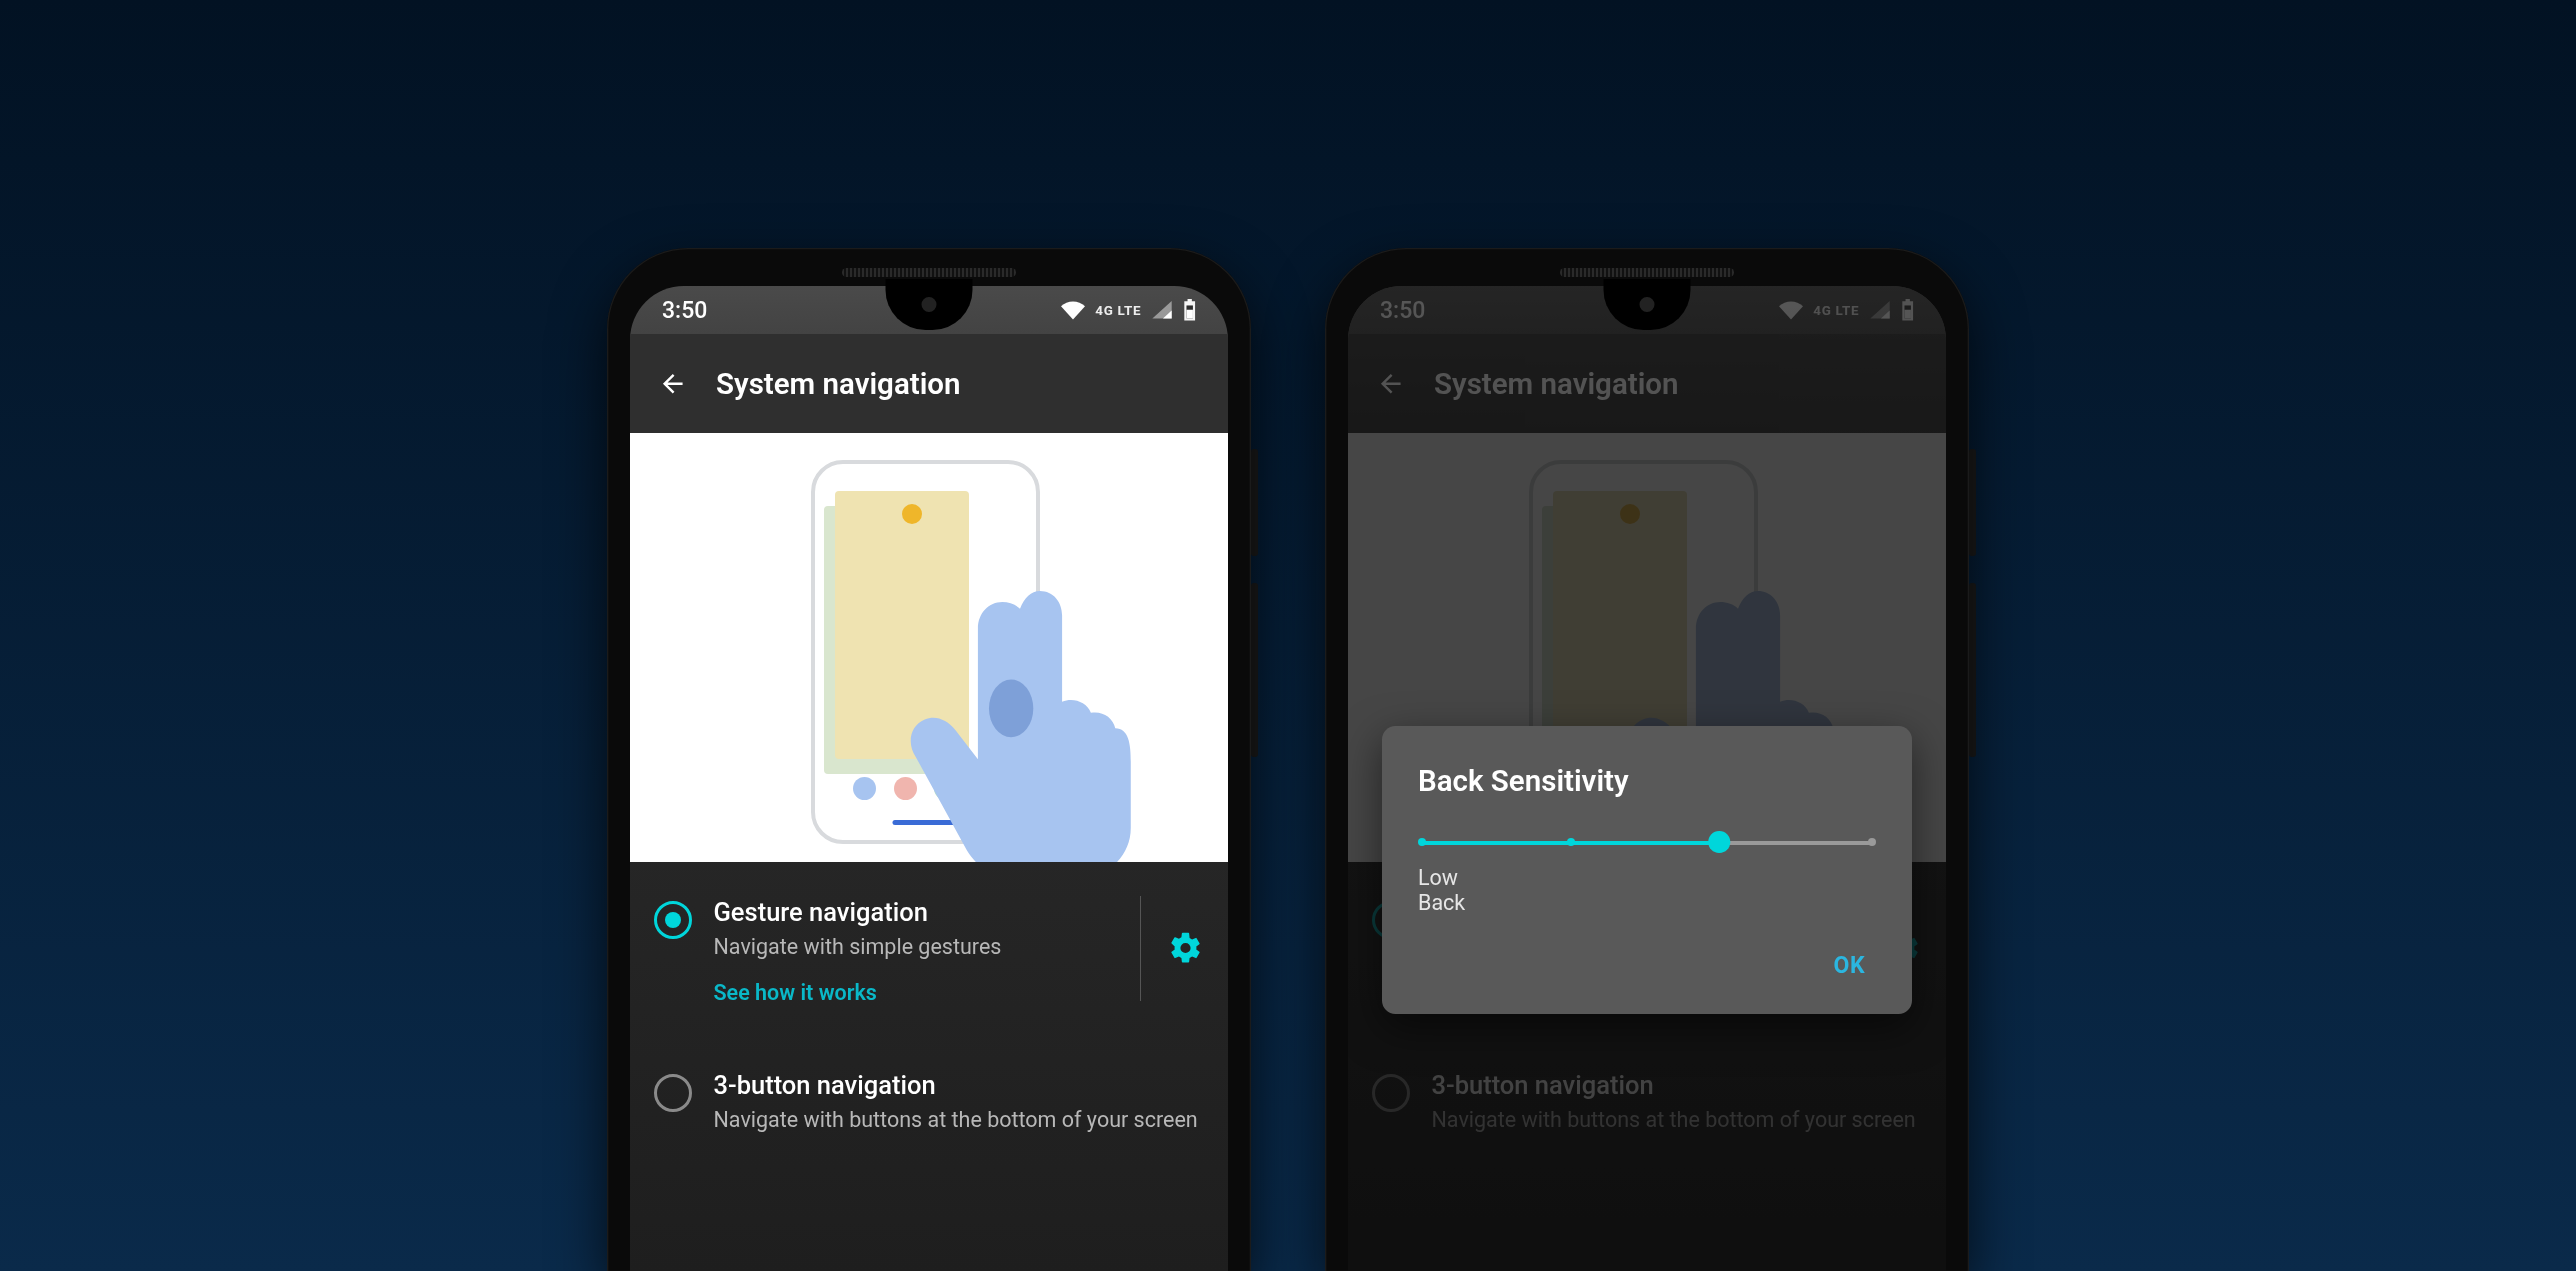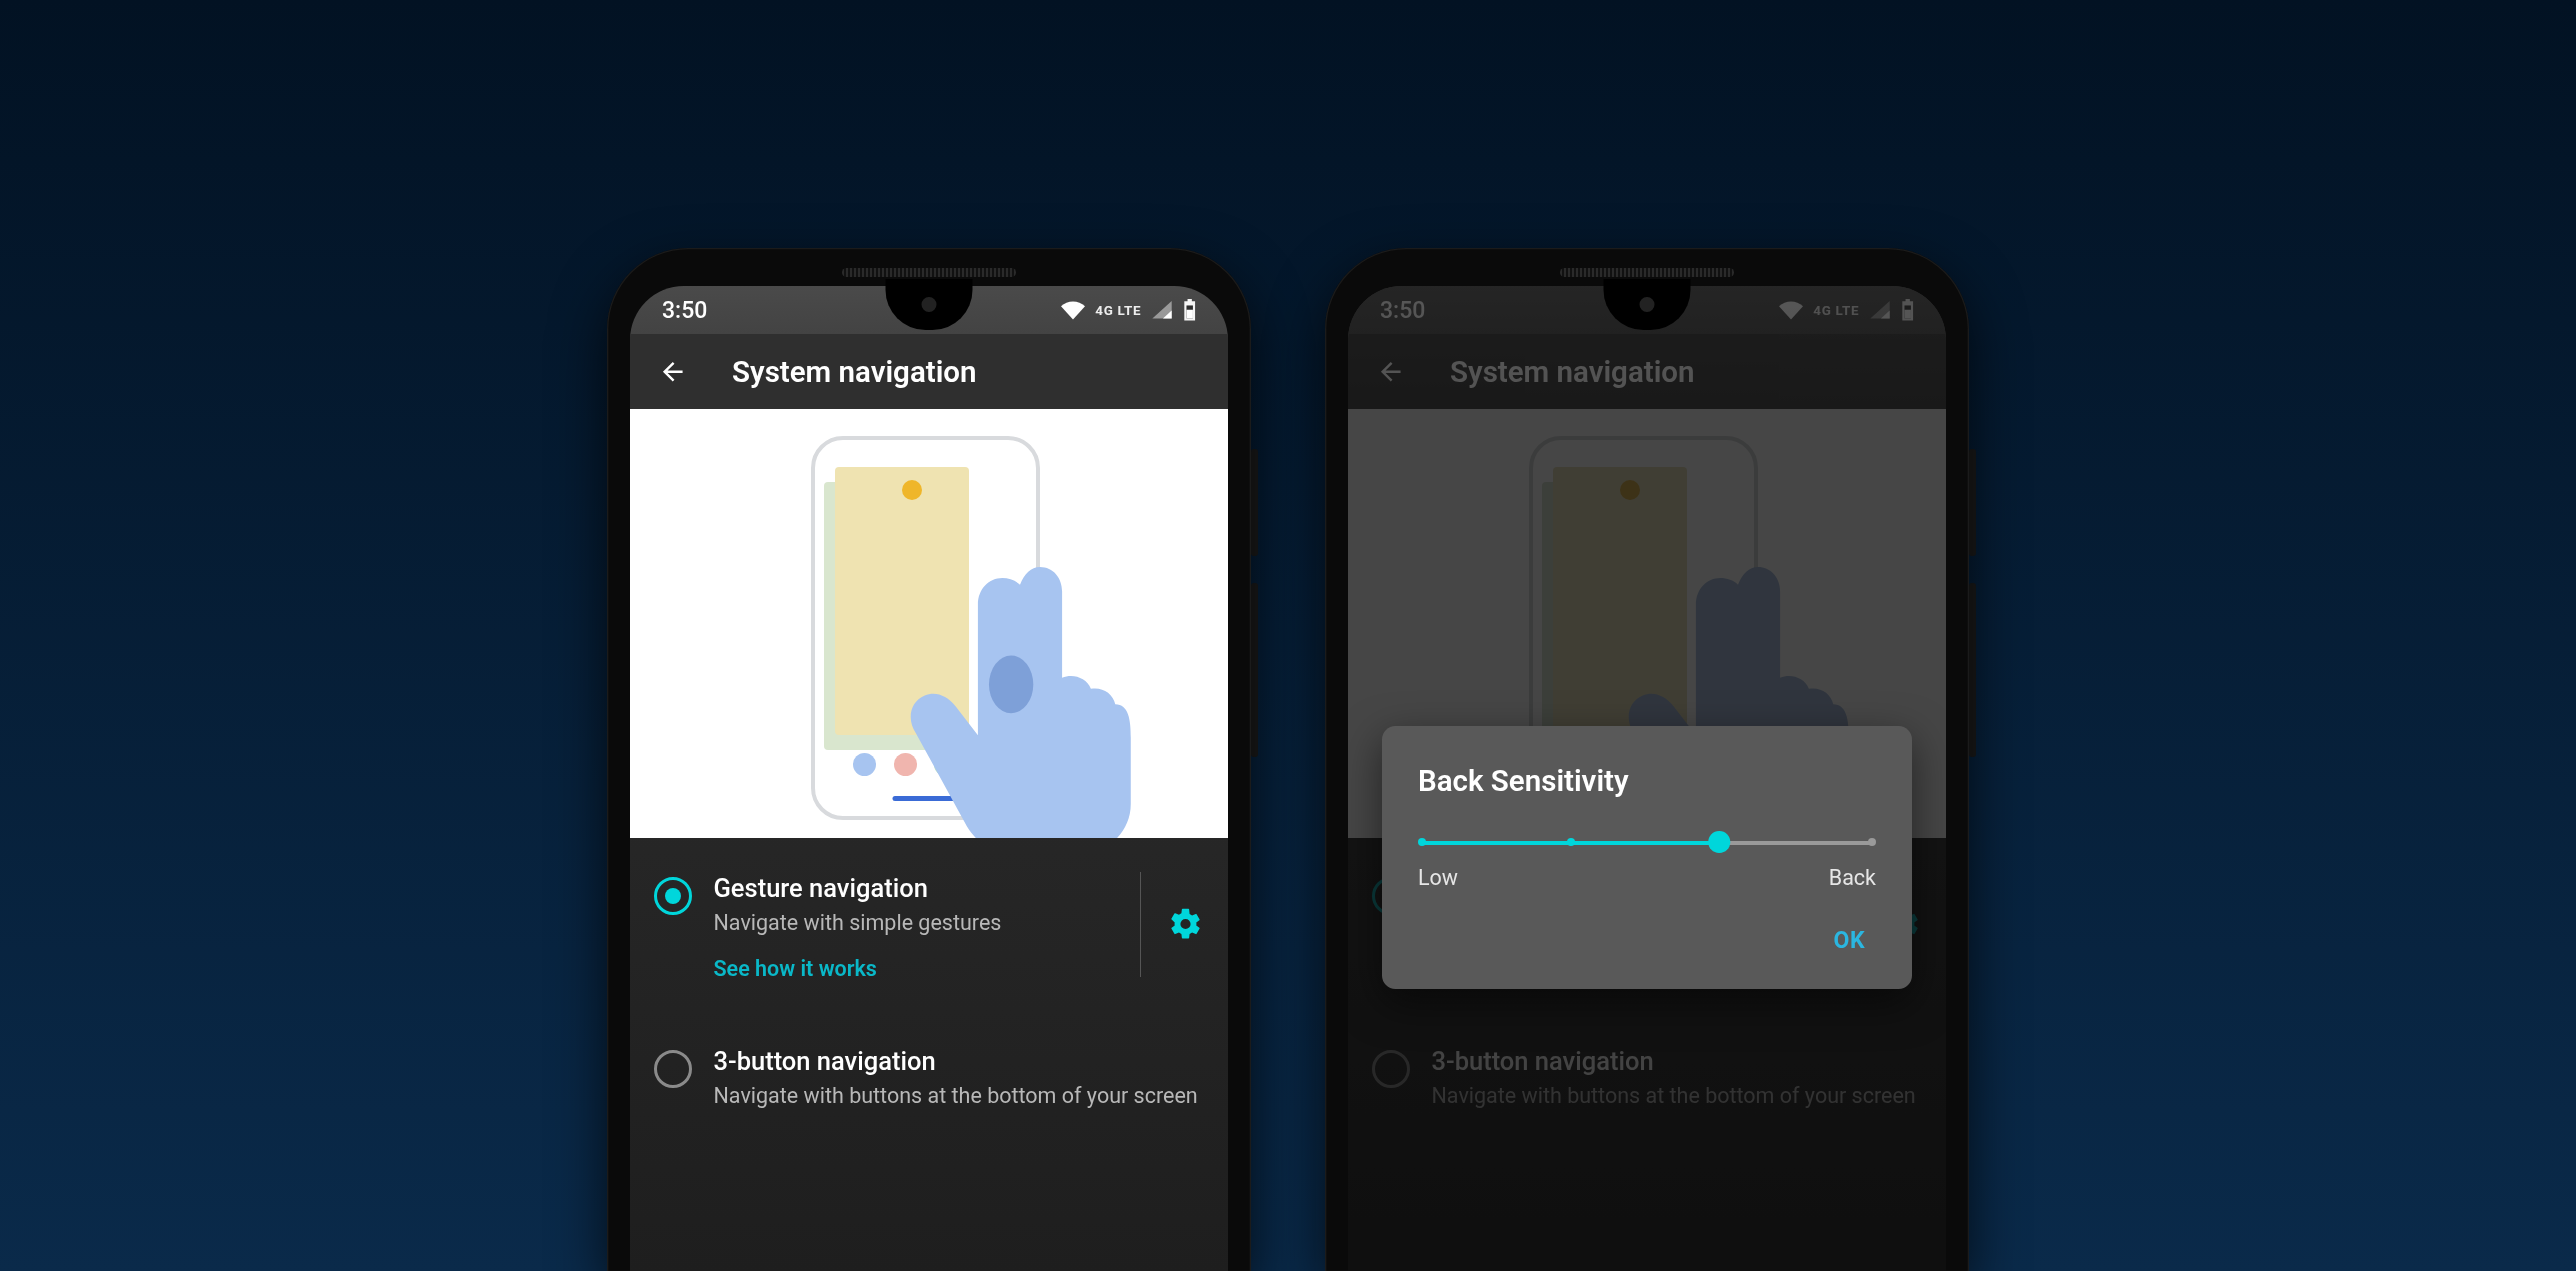--- a/index.html
+++ b/index.html
@@ -67,22 +67,22 @@
   .status{
     height:48px;display:flex;align-items:center;justify-content:space-between;
     padding:0 32px 0 32px;font-size:23px;font-weight:500;
   }
   .status .right{display:flex;align-items:center;gap:10.7px;}
   .sicon{display:inline-flex;align-items:center;}
   .wifi svg,.sig svg,.bat svg{display:block}
   .lte{font-size:13.4px;font-weight:700;letter-spacing:0.7px;opacity:.9}
   
   .appbar{
-    height:75px;display:flex;align-items:center;gap:40px;
-    padding:0 24px;background:var(--appbar);
+    height:75px;display:flex;align-items:center;gap:24px;
+    padding:12px 24px;background:var(--appbar);
   }
   .back{width:38px;height:38px;display:flex;align-items:center;justify-content:center;}
   .appbar-title{font-size:29.5px;font-weight:600;}
   
   .illust{
     background:var(--illust);height:429px;position:relative;overflow:hidden;
   }
   .ph-outline{
     position:absolute;left:181px;top:27px;width:221px;height:376px;
     border:4.7px solid #d8dadd;border-radius:32px;background:#fff;
@@ -129,21 +129,21 @@
     padding:38px 36px 27px 36px;box-sizing:border-box;
     box-shadow:0 13.4px 40px rgba(0,0,0,.5);
   }
   .dlg-title{font-size:29.5px;font-weight:600;margin-bottom:36px;}
   .slider{position:relative;height:16px;margin:0 4px 14.8px 4px;}
   .track{position:absolute;left:0;right:0;top:6.7px;height:4px;background:#9a9a9a;border-radius:2.7px;}
   .track .fill{position:absolute;left:0;top:0;bottom:0;background:var(--teal);border-radius:2.7px;}
   .tick{position:absolute;top:4px;width:8px;height:8px;border-radius:50%;background:#9a9a9a;transform:translateX(-50%);}
   .tick.on{background:var(--teal);}
   .thumb{position:absolute;top:-2.7px;width:21.5px;height:21.5px;border-radius:50%;background:var(--teal);transform:translateX(-50%);}
-  .slabels{display:flex;justify-content:space-between;font-size:21.5px;color:#e6e6e6;margin-bottom:29.5px;}
+  .slabels{display:flex;justify-content:space-between;font-size:21.5px;color:#e6e6e6;margin-bottom:29.5px;flex-direction:column;}
   .dlg-msg{font-size:23px;color:#e8e8e8;line-height:1.4;margin-bottom:29.5px;}
   .dlg-actions{display:flex;justify-content:flex-end;}
   .dlg-ok{color:#2bb6e0;font-size:23px;font-weight:700;letter-spacing:0.7px;padding:8px 10.7px;}
 </style>
 </head>
 <body>
 
 <div class="stage">
 
   <div class="phone">

